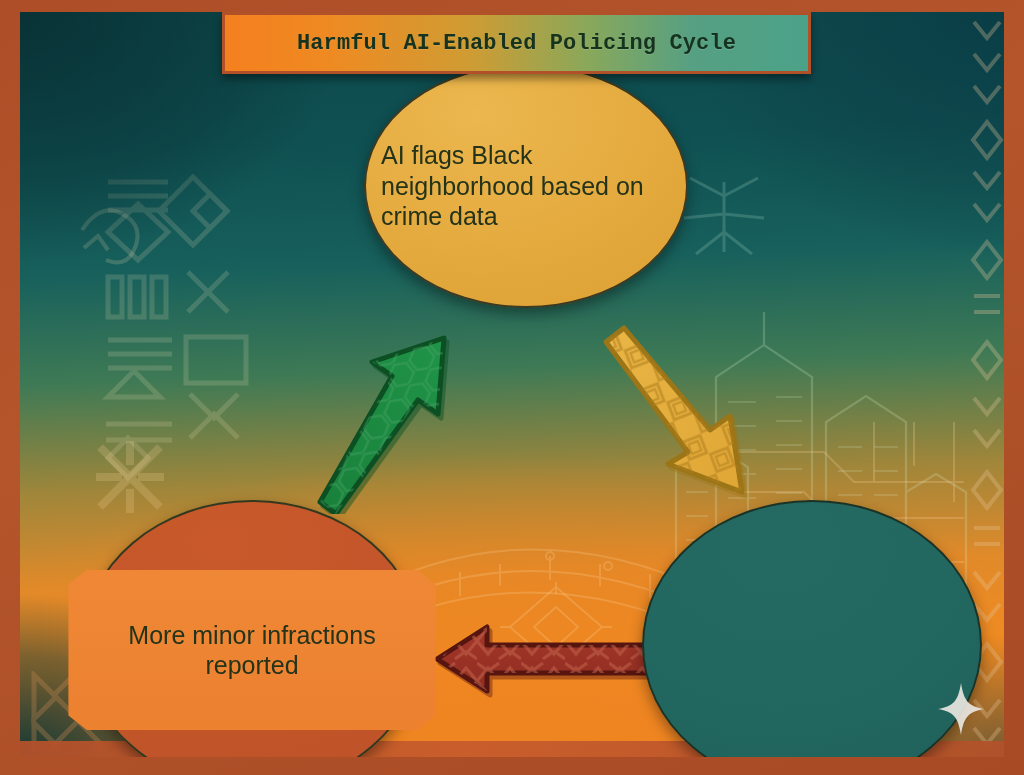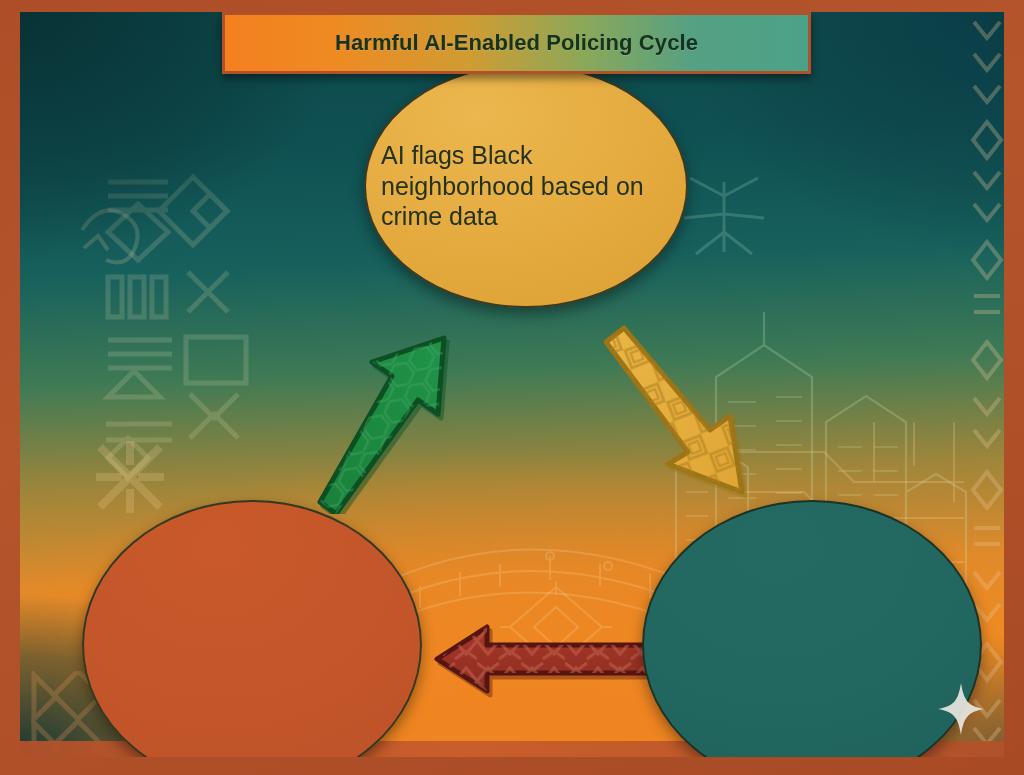--- a/index.html
+++ b/index.html
@@ -52,21 +52,21 @@
     opacity:.95;
   }
   .deco{position:absolute;pointer-events:none;}
 
   
   #banner{
     position:absolute;left:202px;top:0px;width:583px;height:56px;
     background:linear-gradient(90deg,#f4801f 0%, #ef8a22 18%, #cf9c33 42%, #8aa85a 62%, #56a083 80%, #4ba288 100%);
     border:3px solid #b0512a;
     box-shadow:0 5px 8px rgba(0,0,0,.42);
-    display:flex;align-items:center;justify-content:center;
+    display:flex;align-items:center;justify-content:center;font-family:Liberation Mono, monospace;
   }
   #banner-title{
     font-size:22px;font-weight:bold;color:#16331f;letter-spacing:.1px;
     text-shadow:0 1px 0 rgba(255,255,255,.12);
   }
 
   
   .node{position:absolute;}
   .node .disc{
     position:absolute;inset:0;border-radius:50%;
@@ -329,20 +329,23 @@
 
     <div class="node" id="node-ai">
       <div class="disc"></div>
       <div class="label-wrap">
         <div class="label">AI flags Black neighborhood based on crime data</div>
       </div>
     </div>
 
     <div class="node" id="node-infractions">
       <div class="disc"></div>
+      <div class="band">
+        <div class="label">More minor infractions reported</div>
+      </div>
     </div>
 
     <div class="node" id="node-police">
       <div class="disc"></div>
     </div>
 
     <div id="banner">
       <span id="banner-title">Harmful AI-Enabled Policing Cycle</span>
     </div>
 

